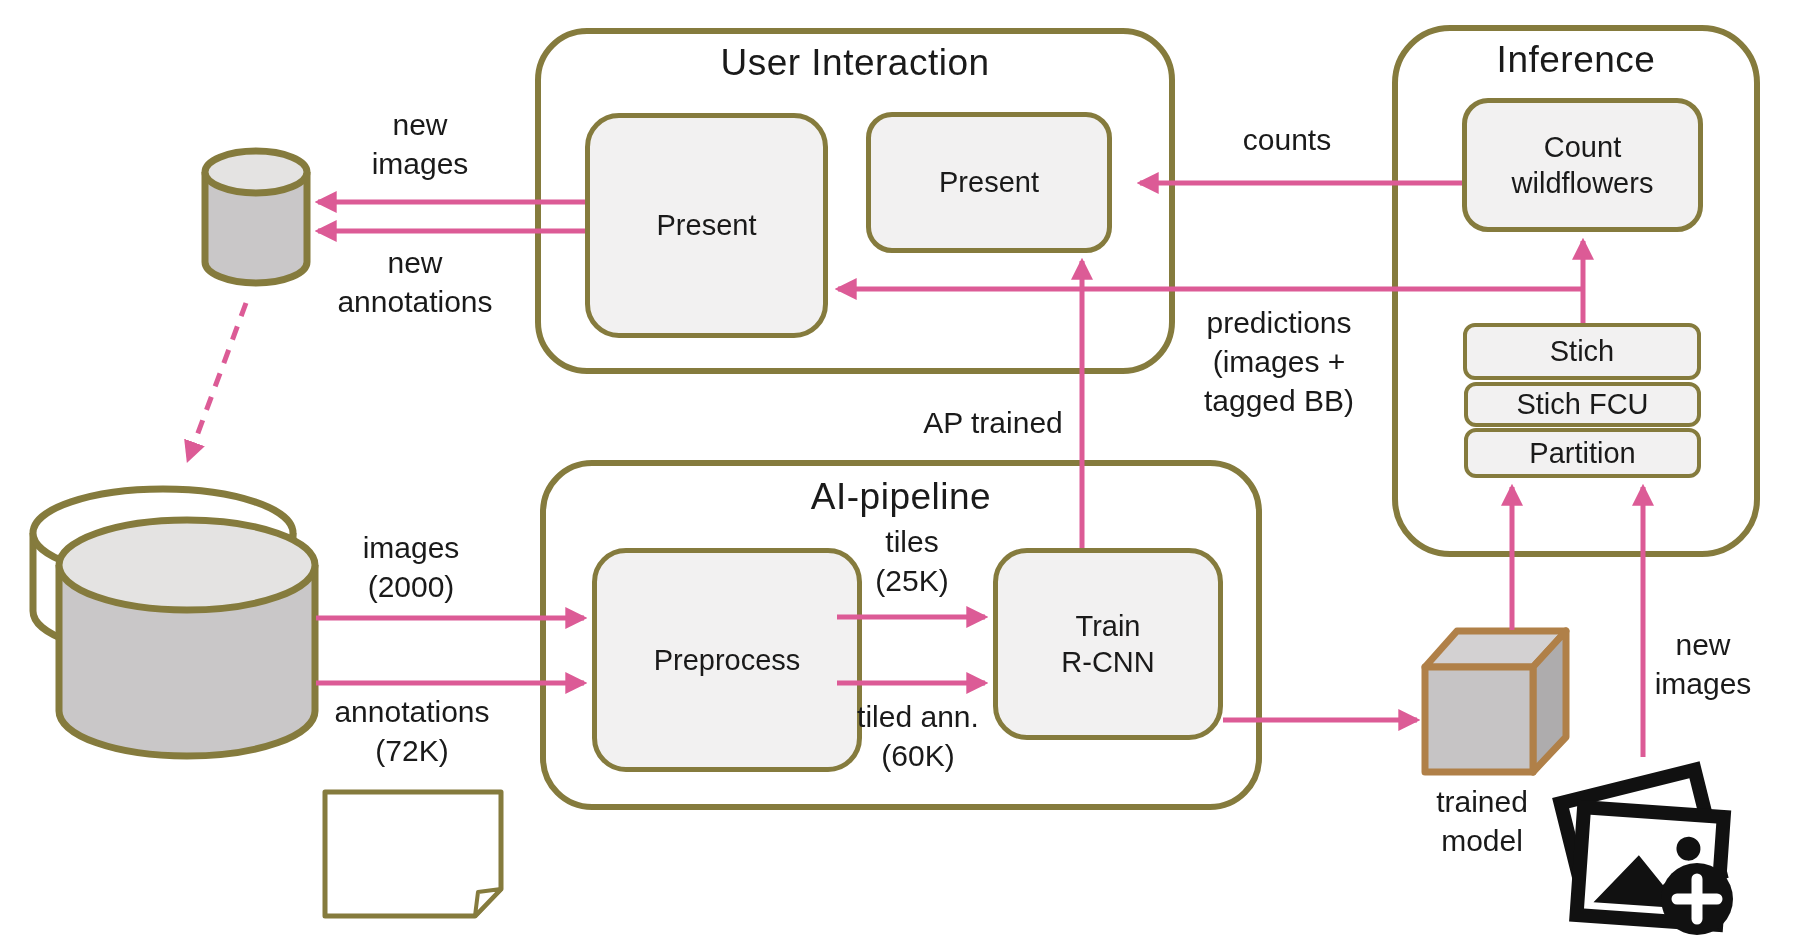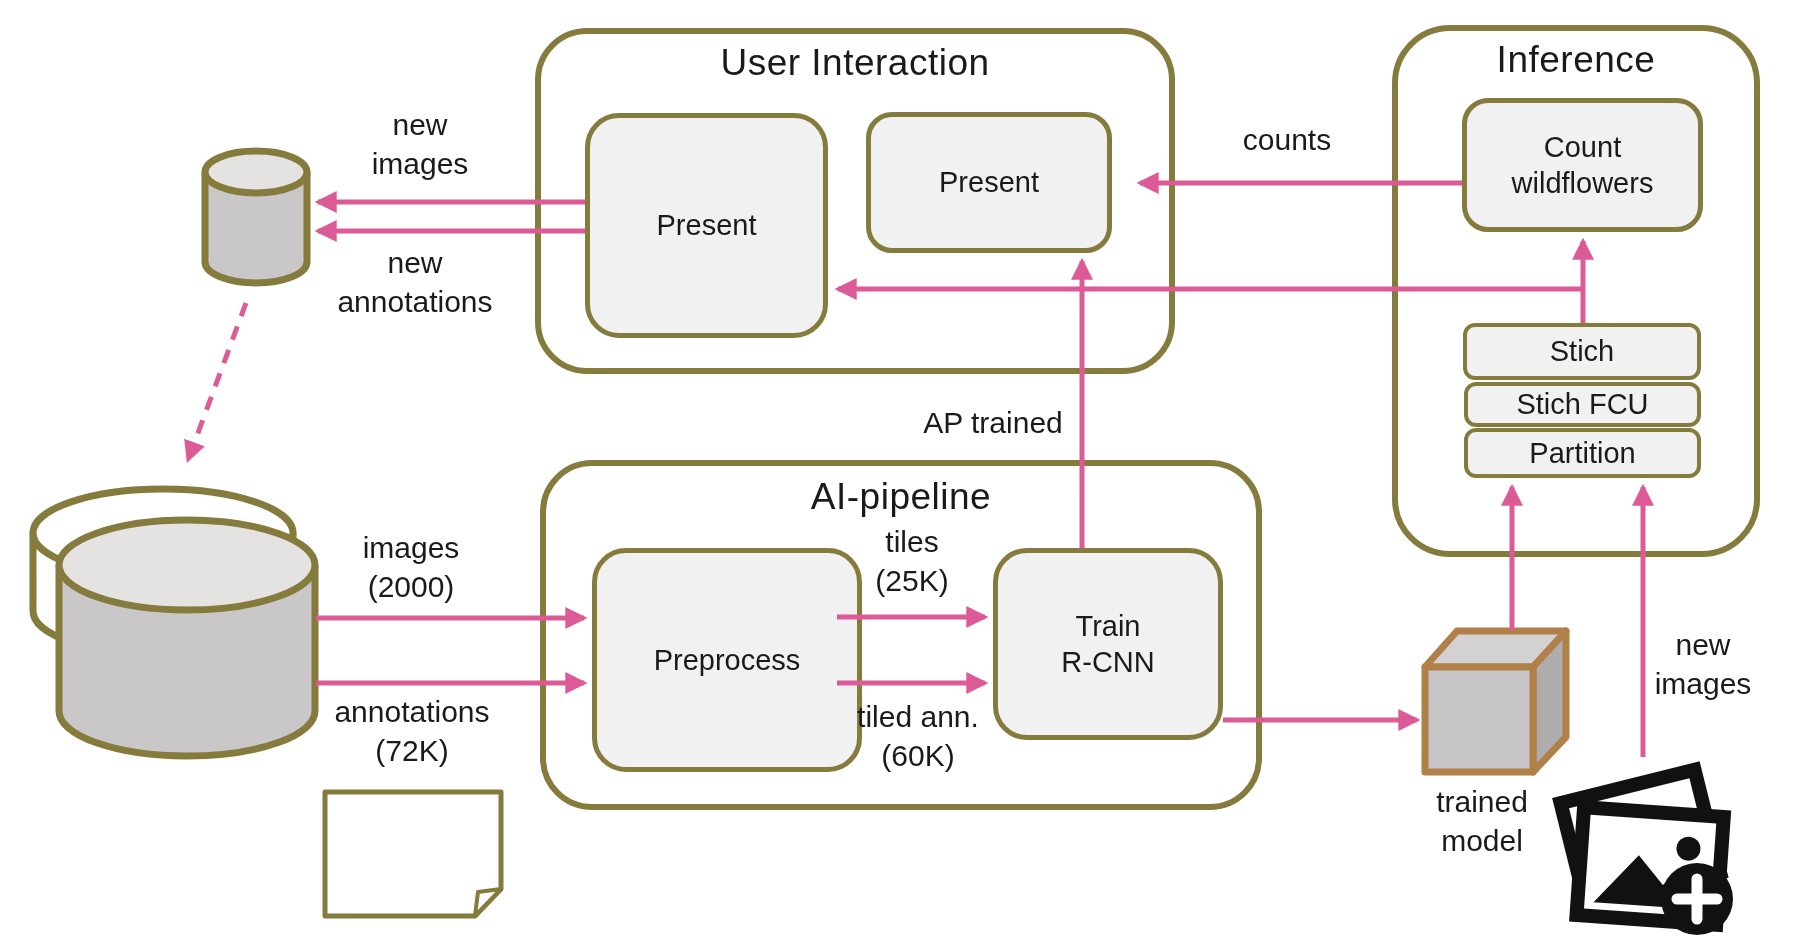--- a/index.html
+++ b/index.html
@@ -50,20 +50,23 @@
   <div class="node big" style="left:592px;top:548px;width:270px;height:224px;">Preprocess</div>
 
   <div class="node big" style="left:993px;top:548px;width:230px;height:192px;">Train
 R-CNN</div>
 
   <div class="lbl" style="left:330px;top:105px;width:180px;">new
 images</div>
   <div class="lbl" style="left:315px;top:243px;width:200px;">new
 annotations</div>
   <div class="lbl" style="left:1222px;top:120px;width:130px;">counts</div>
+  <div class="lbl" style="left:1179px;top:303px;width:200px;">predictions
+(images +
+tagged BB)</div>
   <div class="lbl" style="left:903px;top:403px;width:180px;">AP trained</div>
   <div class="lbl" style="left:321px;top:528px;width:180px;">images
 (2000)</div>
   <div class="lbl" style="left:302px;top:692px;width:220px;">annotations
 (72K)</div>
   <div class="lbl" style="left:842px;top:522px;width:140px;">tiles
 (25K)</div>
   <div class="lbl" style="left:828px;top:697px;width:180px;">tiled ann.
 (60K)</div>
   <div class="lbl" style="left:1613px;top:625px;width:180px;">new

